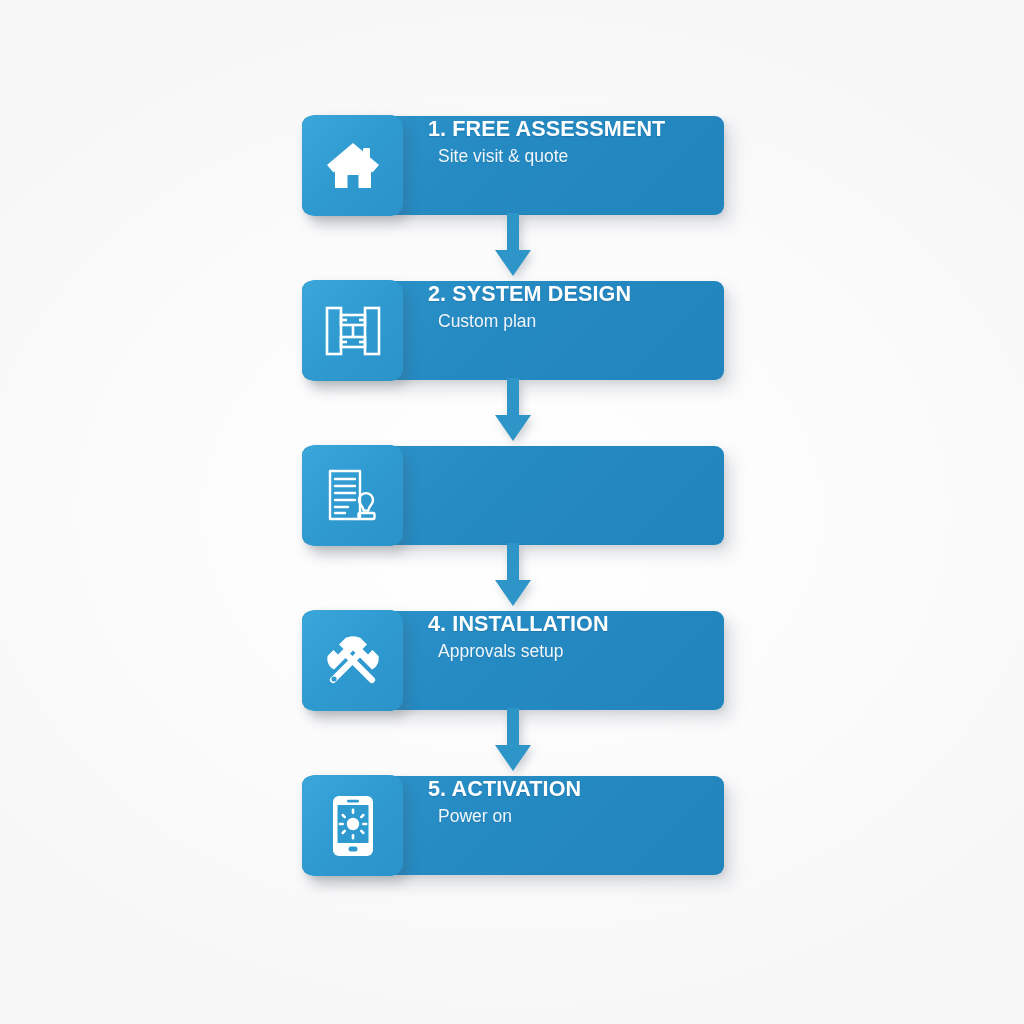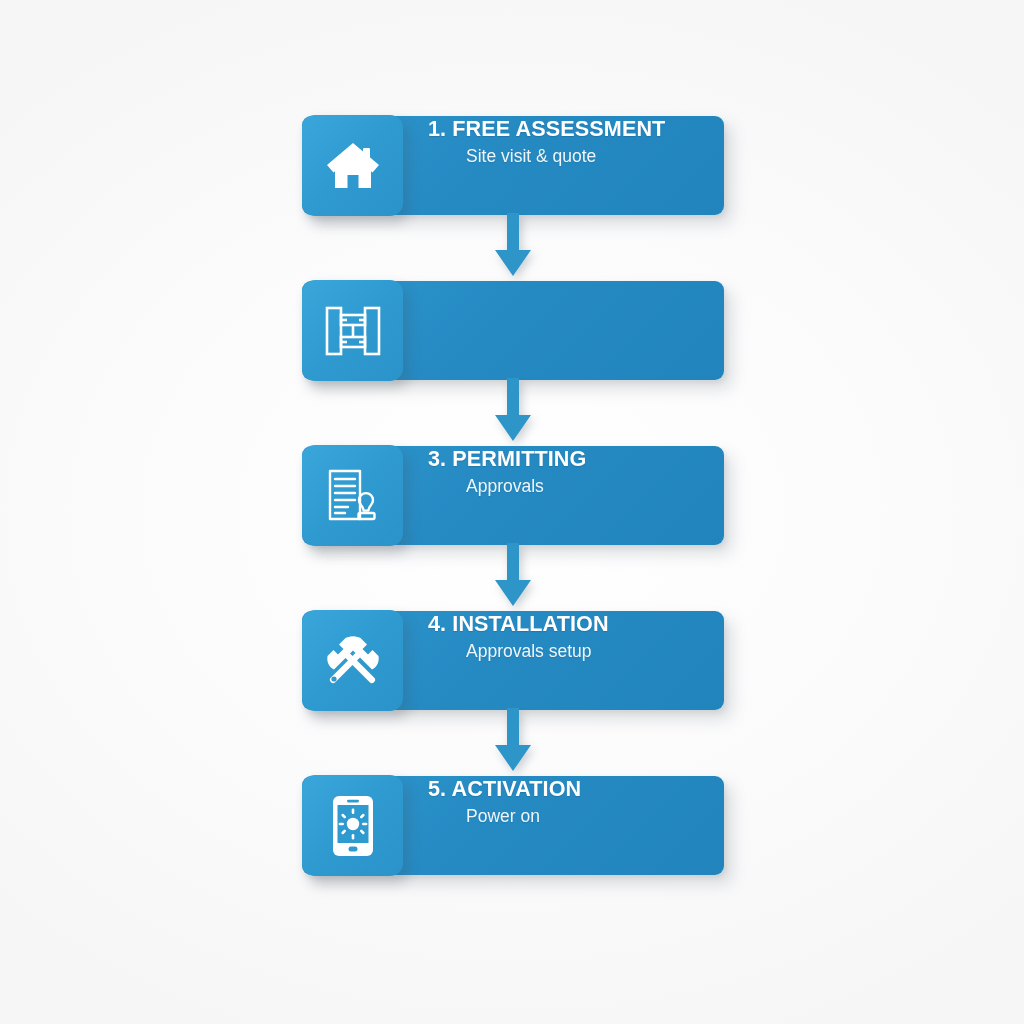--- a/index.html
+++ b/index.html
@@ -87,21 +87,21 @@
     transform: scaleX(0.96);
     transform-origin: left center;
   }
 
   .step-sub {
     color: rgba(255, 255, 255, 0.93);
     font-size: 17.5px;
     font-weight: normal;
     line-height: 1.15;
     margin-top: 5px;
-    margin-left: 38px;
+    margin-left: 10px;
     white-space: nowrap;
     text-shadow: 0 1px 1px rgba(20, 60, 85, 0.16);
   }
 
   
   .connector {
     position: relative;
     height: 66px;
     width: 422px;
   }
@@ -154,20 +154,24 @@
             <rect x="16" y="9" width="24" height="10"></rect>
             <rect x="16" y="31" width="24" height="10"></rect>
             <line x1="28" y1="19" x2="28" y2="31"></line>
             <line x1="16" y1="14" x2="22" y2="14"></line>
             <line x1="34" y1="14" x2="40" y2="14"></line>
             <line x1="16" y1="36" x2="22" y2="36"></line>
             <line x1="34" y1="36" x2="40" y2="36"></line>
           </g>
         </svg>
       </div>
+      <div class="step-text">
+        <div class="step-title">2. SYSTEM DESIGN</div>
+        <div class="step-sub">Custom plan</div>
+      </div>
     </div>
 
     <div class="connector">
       <svg width="56" height="70" viewBox="0 0 56 70" aria-hidden="true">
         <path class="arrow-shape" d="M22 0 L34 0 L34 37 L46 37 L28 63 L10 37 L22 37 Z"></path>
       </svg>
     </div>
 
     <div class="step">
       <div class="step-bar"></div>
@@ -182,24 +186,20 @@
             <line x1="8" y1="24" x2="28" y2="24"></line>
             <line x1="8" y1="31" x2="28" y2="31"></line>
             <line x1="8" y1="38" x2="21" y2="38"></line>
             <line x1="8" y1="44" x2="18" y2="44"></line>
           </g>
           <g fill="none" stroke="#ffffff" stroke-width="2.4" stroke-linejoin="round" stroke-linecap="round">
             <path d="M34 36 a7 7 0 1 1 10 0 c-2 2.5 -2.6 3.6 -2.6 5.6 h-4.8 c0 -2 -0.6 -3.1 -2.6 -5.6 Z"></path>
             <rect x="31.5" y="44" width="16" height="6" rx="1.4"></rect>
           </g>
         </svg>
-      </div>
-      <div class="step-text">
-        <div class="step-title">3. PERMITTING</div>
-        <div class="step-sub">Approvals</div>
       </div>
     </div>
 
     <div class="connector">
       <svg width="56" height="70" viewBox="0 0 56 70" aria-hidden="true">
         <path class="arrow-shape" d="M22 0 L34 0 L34 37 L46 37 L28 63 L10 37 L22 37 Z"></path>
       </svg>
     </div>
 
     <div class="step">

